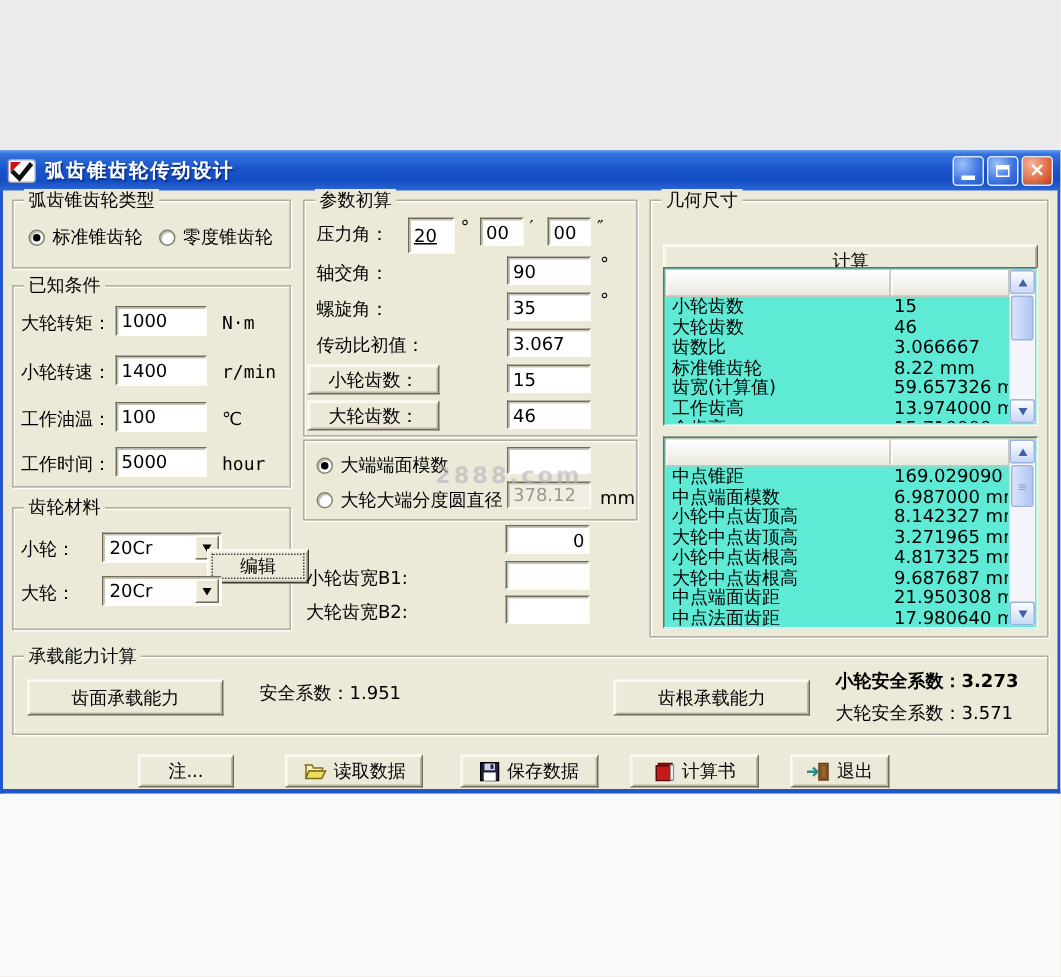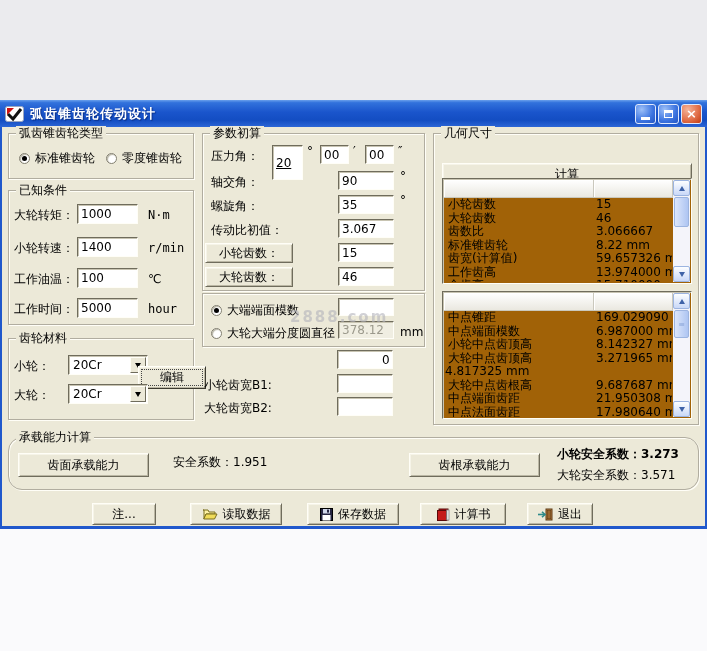--- a/index.html
+++ b/index.html
@@ -44,21 +44,21 @@
 
   .combo{position:absolute;box-sizing:border-box;background:#fff;border:1px solid #fffef7;
          border-top-color:#6f6c5c;border-left-color:#6f6c5c;box-shadow:inset 1px 1px 0 #c8c4b2;
          display:flex;align-items:center;margin-left:12px;}
   .combo-text{flex:1;padding:0 4px;}
   .combo-arrow{width:16px;height:16px;margin-right:1px;background:#ece9d8;border:1px solid #6f6c5c;
                border-top-color:#fffef7;border-left-color:#fffef7;box-sizing:border-box;
                display:flex;align-items:center;justify-content:center;}
   .tri-down{width:0;height:0;border-left:3px solid transparent;border-right:3px solid transparent;border-top:5px solid #000;}
 
-  .listbox{position:absolute;box-sizing:border-box;background:#a16207;border:1px solid #fffef7;
+  .listbox{position:absolute;box-sizing:border-box;background:#5eead4;border:1px solid #fffef7;
            border-top-color:#6f6c5c;border-left-color:#6f6c5c;box-shadow:inset 1px 1px 0 #c8c4b2;overflow:hidden;}
   .lheader{position:absolute;top:1px;left:1px;right:18px;height:18px;display:flex;}
   .hcell{background:linear-gradient(#ffffff,#eae8e0);border-right:1px solid #cac8bd;border-bottom:1px solid #cac8bd;
          box-shadow:inset 1px 1px 0 #fff;box-sizing:border-box;}
   .hcell.c1{width:150px;} .hcell.c2{flex:1;}
   .lrows{position:absolute;top:19px;left:2px;right:19px;bottom:1px;overflow:hidden;}
   .lrow{display:flex;height:13.5px;line-height:13.5px;font-size:12px;white-space:nowrap;}
   .lname{width:148px;padding-left:3px;overflow:hidden;flex:none;}
   .lval{flex:1;overflow:hidden;}
 
@@ -145,37 +145,37 @@
     </button>
     <span class="lbl" style="left:5px;top:49px;">大轮：</span>
     <div class="combo" style="left:47px;top:45px;width:80px;height:20px;">
       <span class="combo-text">20Cr</span>
       <span class="combo-arrow">
           <span class="tri-down"></span>
         </span>
     </div>
   </div>
 
-  <div class="grp" style="left:8px;top:337px;width:691px;height:53px;border-radius:14px;">
+  <div class="grp" style="left:8px;top:337px;width:691px;height:53px;">
     <span class="grp-title">承载能力计算</span>
     <button class="btn" style="left:9px;top:15px;width:131px;height:24px;">
       <span>齿面承载能力</span>
     </button>
     <span class="lbl" style="left:164px;top:17px;">安全系数：1.951</span>
     <button class="btn" style="left:400px;top:15px;width:131px;height:24px;">
       <span>齿根承载能力</span>
     </button>
     <span class="lbl" style="left:548px;top:9px;font-weight:bold;">小轮安全系数：3.273</span>
     <span class="lbl" style="left:548px;top:30px;">大轮安全系数：3.571</span>
   </div>
 
   <div class="grp" style="left:202px;top:33px;width:223px;height:158px;padding-left:21px;">
     <span class="grp-title">参数初算</span>
     <span class="lbl" style="left:8px;top:15px;">压力角：</span>
-    <input class="tb" style="left: 69px; top: 11px; width: 31px; height: 35px; text-decoration: underline;" value="20">
+    <input class="tb" style="left: 69px; top: 11px; width: 31px; height: 24px; text-decoration: underline;" value="20">
     <span class="lbl" style="left:104px;top:10px;">°</span>
     <input class="tb" style="left: 117px; top: 11px; width: 29px; height: 19px;" value="00">
     <span class="lbl" style="left:150px;top:10px;">′</span>
     <input class="tb" style="left: 162px; top: 11px; width: 29px; height: 19px;" value="00">
     <span class="lbl" style="left:195px;top:10px;">″</span>
 
     <span class="lbl" style="left:8px;top:41px;">轴交角：</span>
     <input class="tb" style="left: 135px; top: 37px; width: 56px; height: 19px;" value="90">
     <span class="lbl" style="left:197px;top:35px;">°</span>
 
@@ -288,20 +288,21 @@
           </div>
           <div class="lrow">
             <span class="lname">小轮中点齿顶高</span>
             <span class="lval">8.142327 mm</span>
           </div>
           <div class="lrow">
             <span class="lname">大轮中点齿顶高</span>
             <span class="lval">3.271965 mm</span>
           </div>
           <div class="lrow">
+            <span class="lname">小轮中点齿根高</span>
             <span class="lval">4.817325 mm</span>
           </div>
           <div class="lrow">
             <span class="lname">大轮中点齿根高</span>
             <span class="lval">9.687687 mm</span>
           </div>
           <div class="lrow">
             <span class="lname">中点端面齿距</span>
             <span class="lval">21.950308 mm</span>
           </div>

